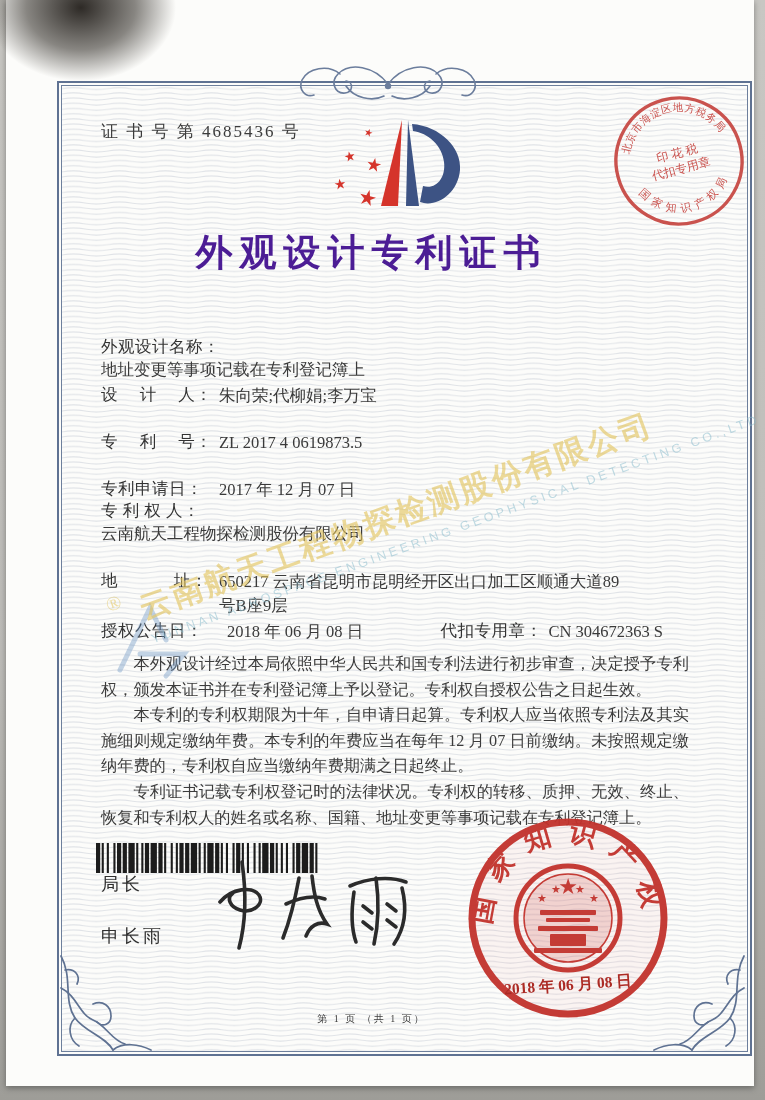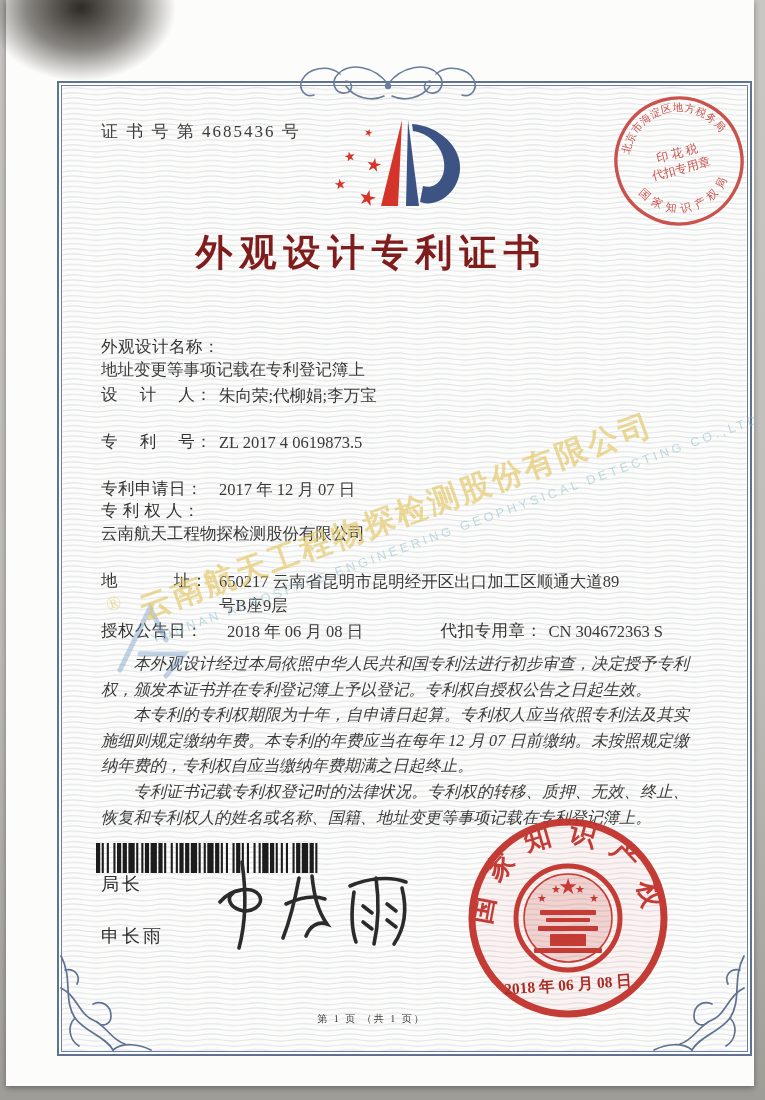--- a/index.html
+++ b/index.html
@@ -26,27 +26,27 @@
     position:absolute;left:2px;top:2px;right:2px;bottom:2px;
     border:1px solid #6d7f9c;overflow:hidden;
   }
   .waves{position:absolute;left:0;top:0;width:100%;height:100%;}
   .ornament{position:absolute;z-index:6;}
   .certnum{position:absolute;left:95px;top:120px;font-size:17px;letter-spacing:2px;color:#3b3b3b;z-index:10;}
   .logo{position:absolute;left:318px;top:114px;width:150px;height:104px;z-index:10;}
   .star{position:absolute;color:#d5342b;line-height:1;}
   .title{
     position:absolute;left:0;right:17px;top:228px;text-align:center;z-index:10;
-    font-size:37px;font-weight:700;letter-spacing:7px;color:#7f1d1d;
+    font-size:37px;font-weight:700;letter-spacing:7px;color:#4c1d95;
   }
   .row{position:absolute;left:95px;width:588px;display:flex;font-size:16.5px;color:#3a3a3a;z-index:10;}
   .row .lbl{white-space:pre;flex:none;width:118px;letter-spacing:.5px;color:#333;}
   .row .val{white-space:pre-line;line-height:24px;}
   .grant-right{margin-left:auto;display:flex;padding-right:26px;}
-  .paras{position:absolute;left:95px;top:652px;width:588px;z-index:10;color:#3c3c3c;font-style:italic;}
+  .paras{position:absolute;left:95px;top:652px;width:588px;z-index:10;color:#3c3c3c;}
   .paras p{margin:0;font-size:16.2px;line-height:25.6px;text-align:justify;text-indent:2em;}
   .barcode{position:absolute;left:90px;top:843px;width:284px;height:30px;overflow:hidden;z-index:10;}
   .signer{position:absolute;left:95px;font-size:18px;color:#2f2f2f;letter-spacing:3px;z-index:10;}
   .sig{position:absolute;left:198px;top:850px;width:220px;height:108px;z-index:12;}
   .footer{position:absolute;left:0;right:17px;top:1012px;text-align:center;font-size:10px;letter-spacing:2px;color:#3d3d3d;z-index:10;}
   .tax-stamp{position:absolute;left:598px;top:86px;width:150px;height:150px;transform:rotate(-15deg);opacity:.92;z-index:20;}
   .office-stamp{position:absolute;left:458px;top:814px;width:208px;height:208px;z-index:20;opacity:.95;}
   .watermark{
     position:absolute;left:138px;top:588px;width:600px;z-index:15;
     transform:rotate(-20deg);transform-origin:left center;pointer-events:none;

